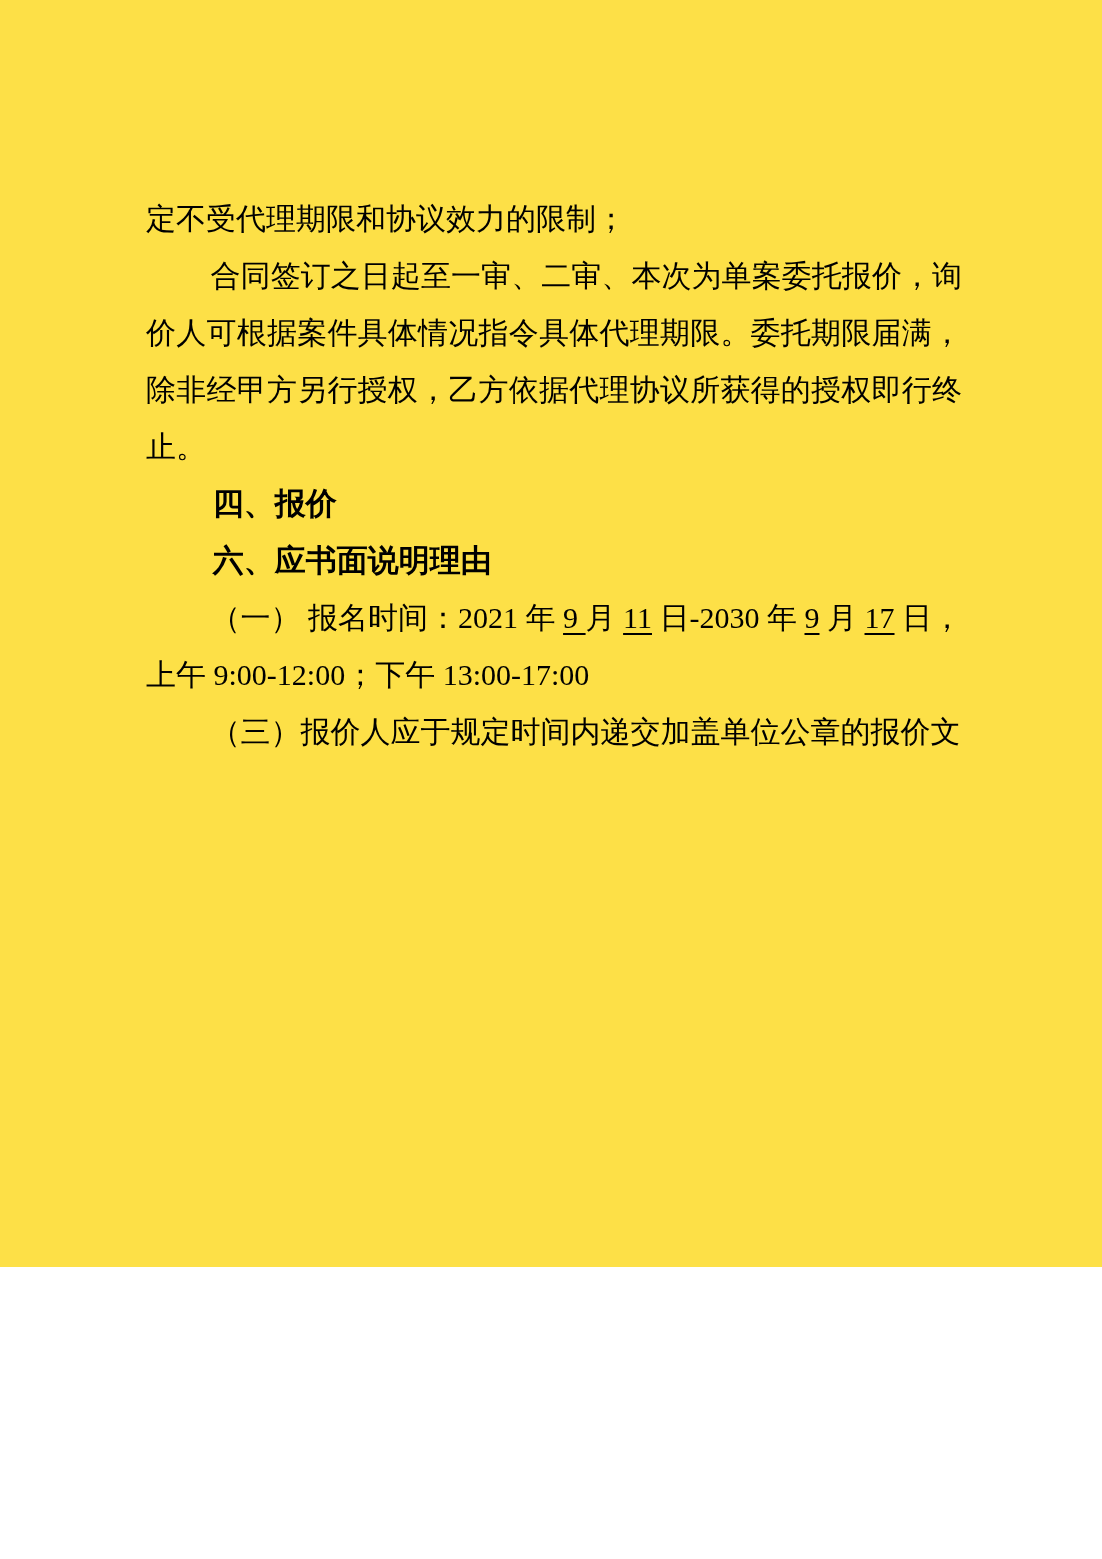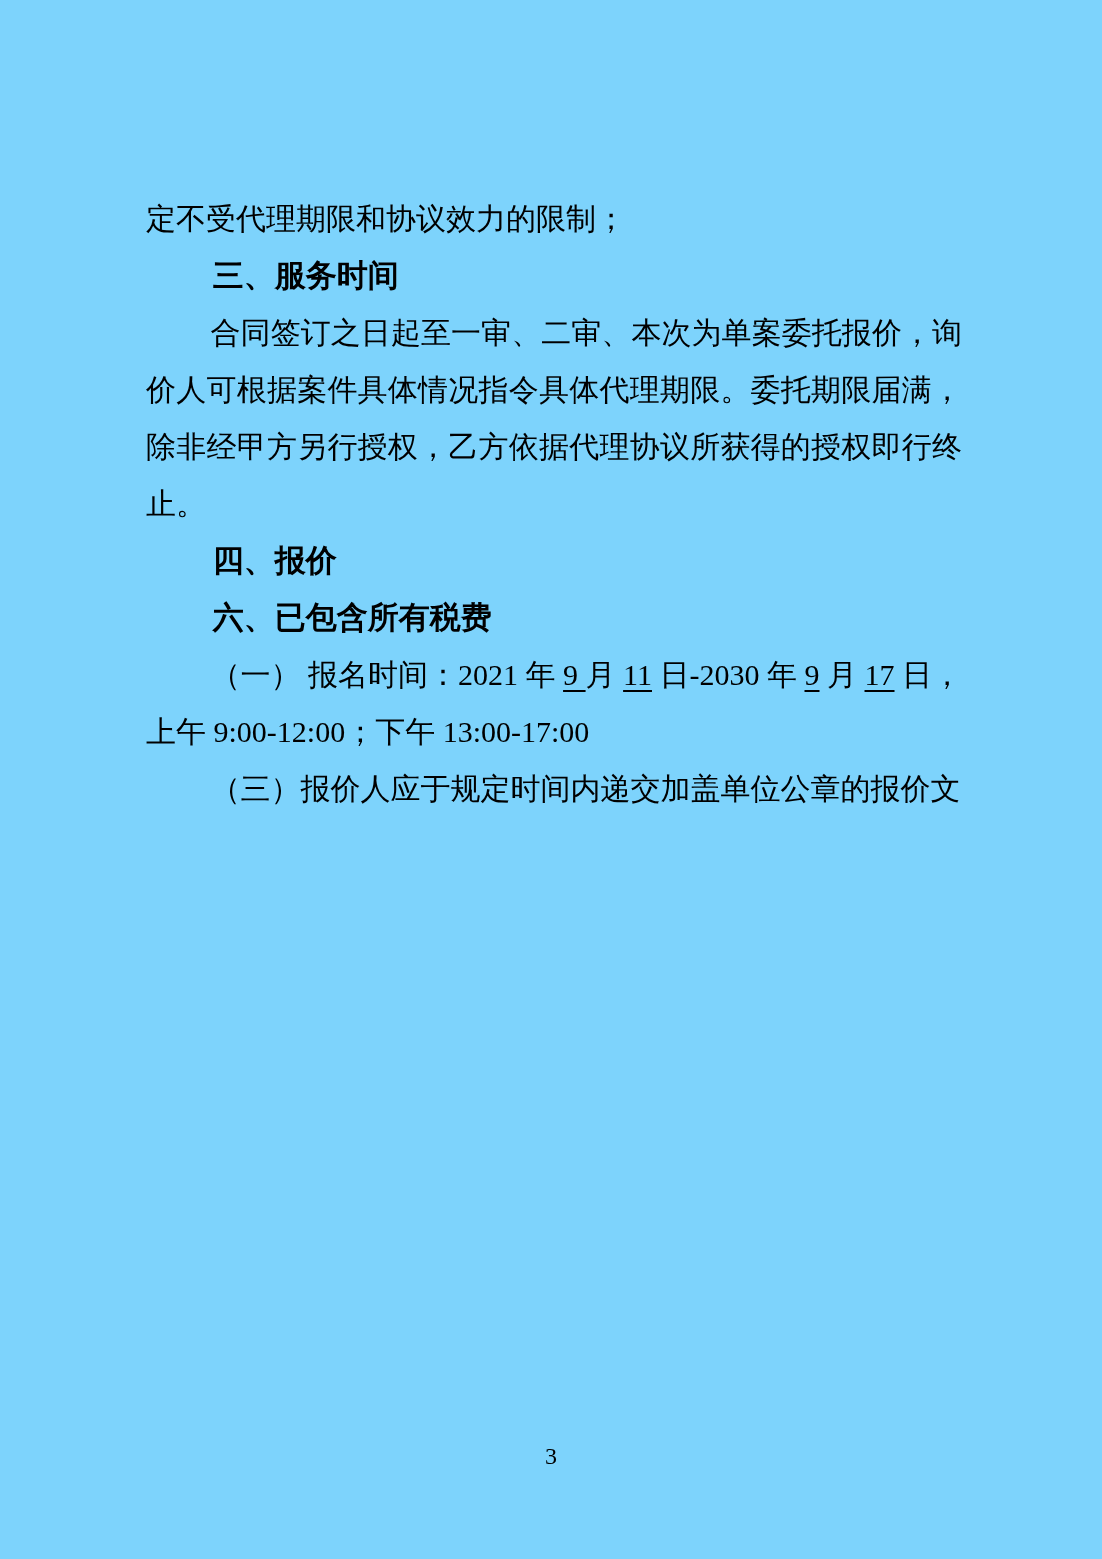--- a/index.html
+++ b/index.html
@@ -3,22 +3,22 @@
 <meta charset="utf-8">
 <style>
   html, body {
     margin: 0;
     padding: 0;
     background: #ffffff;
   }
   .page {
     position: relative;
     width: 1102px;
-    height: 1559px;
-    background: #7dd3fc;
+    height: 1267px;
+    background: #fde047;
     overflow: hidden;
     color: #000000;
     font-family: "Liberation Serif", "DejaVu Serif", serif;
   }
   .content {
     position: absolute;
     left: 146px;
     top: 190px;
     width: 816px;
     text-align: justify;
@@ -55,23 +55,22 @@
     line-height: 32px;
     font-family: "Liberation Serif", "DejaVu Serif", serif;
   }
 </style>
 </head>
 <body>
 
 <div class="page">
   <div class="content">
       <p class="para"><span class="">定不受代理期限和协议效力的限制；</span></p>
-      <h2 class="heading indent"><span class="">三、服务时间</span></h2>
       <p class="para indent"><span class="">合同签订之日起至一审、二审、本次为单案委托报价，询价人可根据案件具体情况指令具体代理期限。委托期限届满，除非经甲方另行授权，乙方依据代理协议所获得的授权即行终止。</span></p>
       <h2 class="heading indent"><span class="">四、报价</span></h2>
-      <h2 class="heading indent"><span class="">六、已包含所有税费</span></h2>
+      <h2 class="heading indent"><span class="">六、应书面说明理由</span></h2>
       <p class="para indent"><span class="">（一） 报名时间：2021 年 </span><span class="u">9 </span><span class="">月 </span><span class="u">11</span><span class=""> 日-2030 年 </span><span class="u">9</span><span class=""> 月 </span><span class="u">17</span><span class=""> 日，上午 9:00-12:00；下午 13:00-17:00</span></p>
       <p class="para indent"><span class="">（三）报价人应于规定时间内递交加盖单位公章的报价文</span></p>
     </div>
   <div class="footer">
     <span>3</span>
   </div>
 </div>
 
 </body></html>

